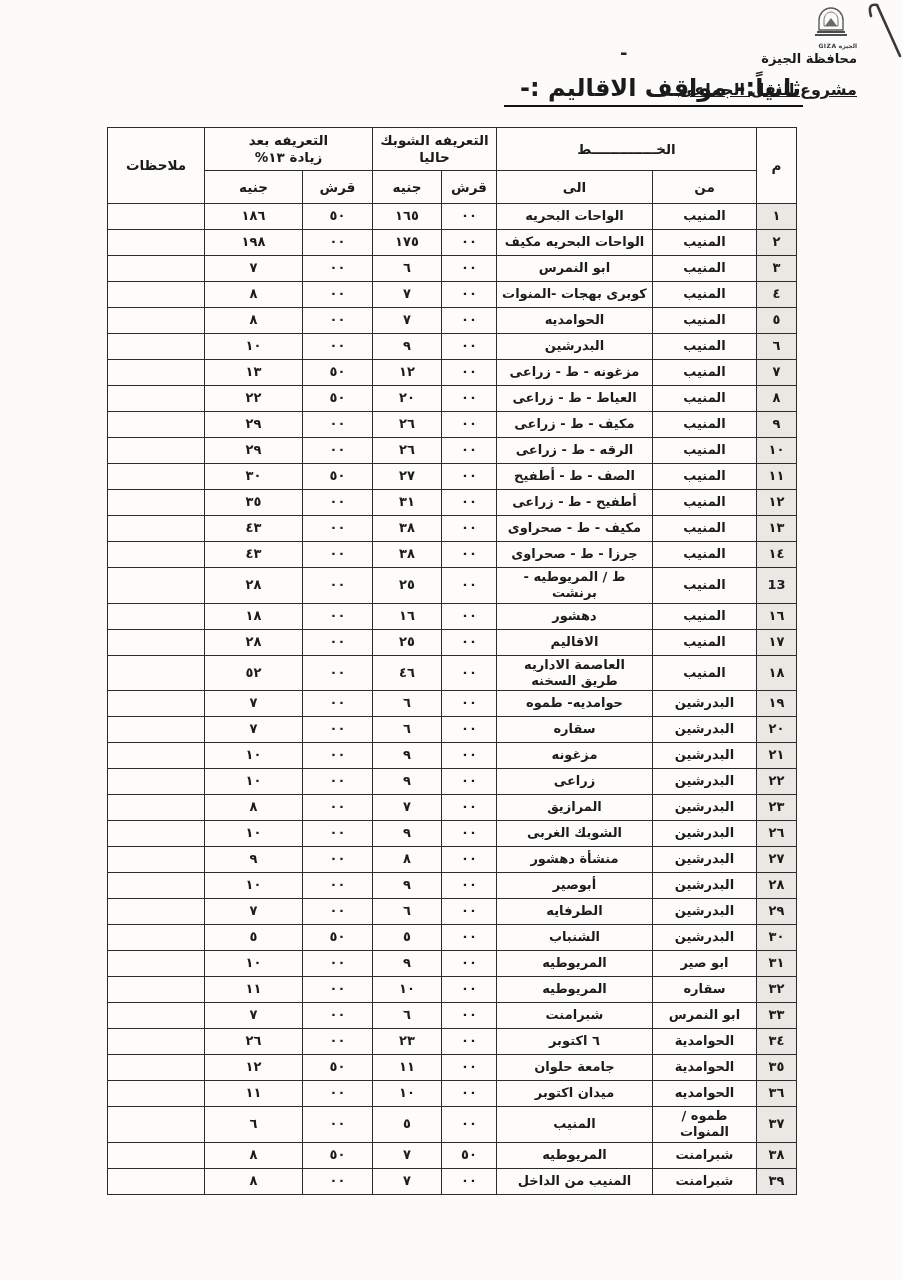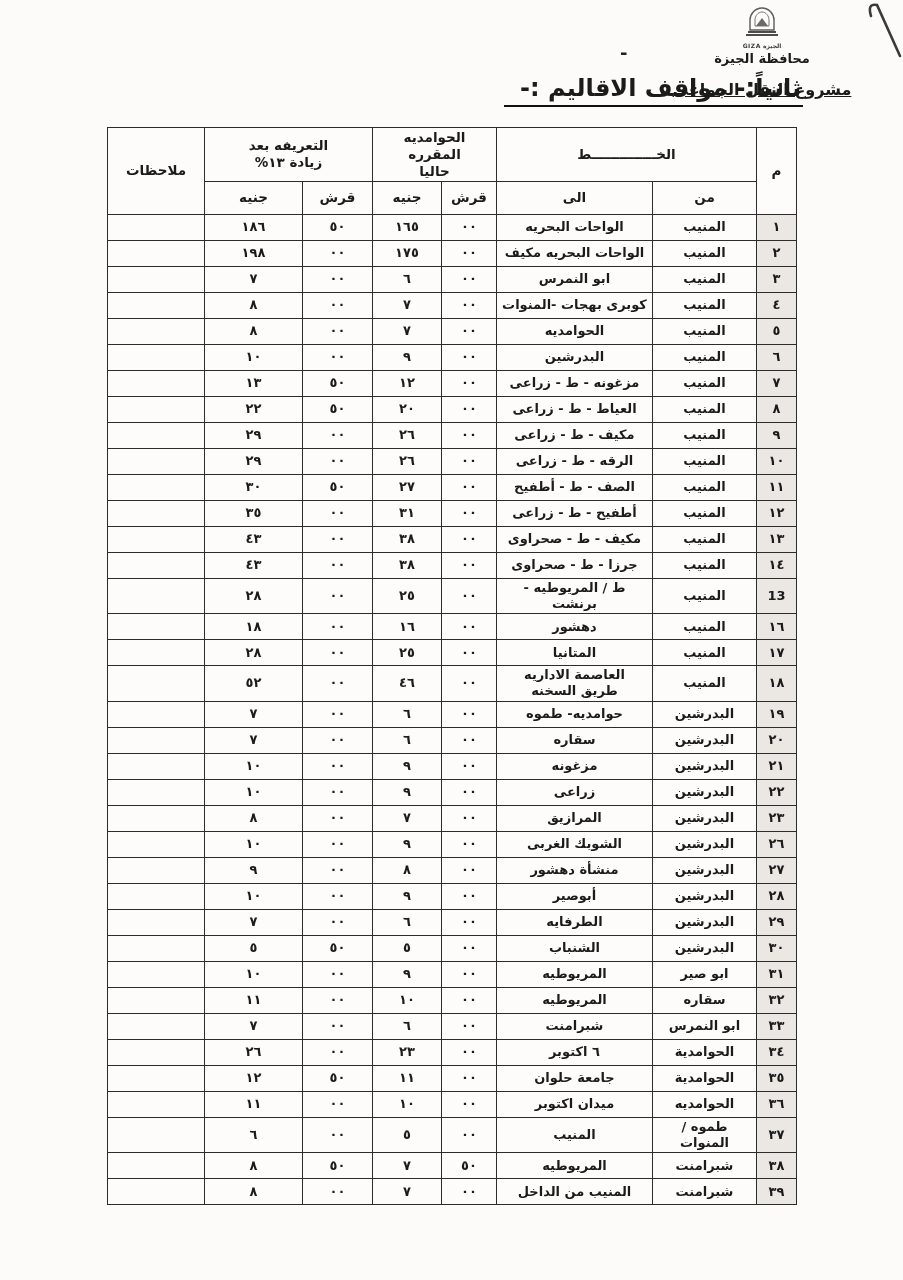--- a/index.html
+++ b/index.html
@@ -15,21 +15,21 @@
     width:903px;height:1280px;
     background:#fcfbf9;
     overflow:hidden;
   }
   
   .pen-stroke{
     position:absolute;top:0;right:0;width:60px;height:70px;
   }
   .header-block{
     position:absolute;top:6px;right:46px;width:190px;
-    text-align:center;
+    text-align:right;
   }
   .logo{display:inline-block;}
   .logo-caption{
     font-size:6px;font-weight:700;color:#3a3a3a;letter-spacing:.5px;
     margin-top:-2px;
   }
   .org-line1{
     font-size:13px;font-weight:700;margin-top:2px;white-space:nowrap;
   }
   .org-line2{
@@ -114,21 +114,21 @@
         <col style="width:98px">
       <col style="width:97px">
     </colgroup>
     <thead>
       <tr class="hdr1">
         <th rowspan="2" class="c0">م</th>
         <th colspan="2">
           <span class="line-hdr">الخــــــــــــــط</span>
         </th>
         <th colspan="2">
-          <div>الحوامديه المقرره</div>
+          <div>التعريفه الشوبك</div>
           <div>حاليا</div>
         </th>
         <th colspan="2">
           <div>التعريفه بعد</div>
           <div>زيادة ١٣%</div>
         </th>
         <th rowspan="2">ملاحظات</th>
       </tr>
       <tr class="hdr2">
         <th>من</th>
@@ -296,21 +296,21 @@
           <td class="c2">دهشور</td>
           <td class="c3">٠٠</td>
           <td class="c4">١٦</td>
           <td class="c5">٠٠</td>
           <td class="c6">١٨</td>
           <td class="c7"></td>
         </tr>
         <tr>
           <td class="c0">١٧</td>
           <td class="c1">المنيب</td>
-          <td class="c2">المتانيا</td>
+          <td class="c2">الاقاليم</td>
           <td class="c3">٠٠</td>
           <td class="c4">٢٥</td>
           <td class="c5">٠٠</td>
           <td class="c6">٢٨</td>
           <td class="c7"></td>
         </tr>
         <tr>
           <td class="c0">١٨</td>
           <td class="c1">المنيب</td>
           <td class="c2">العاصمة الاداريه

